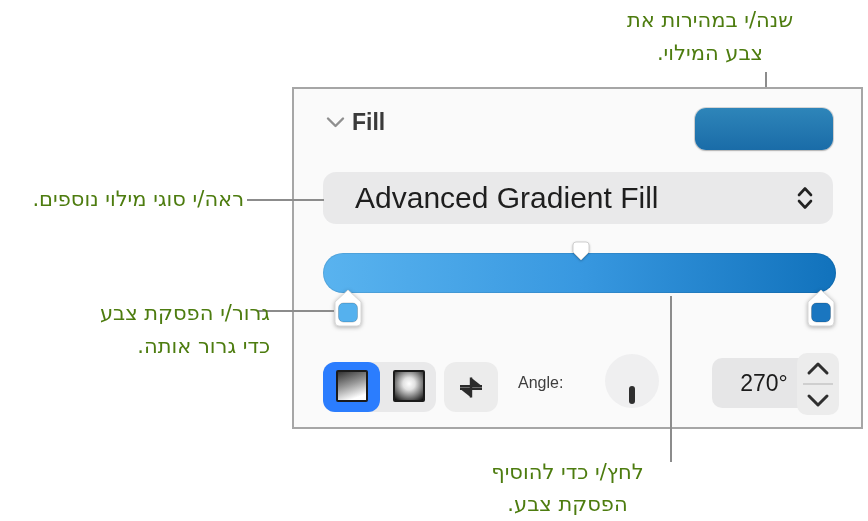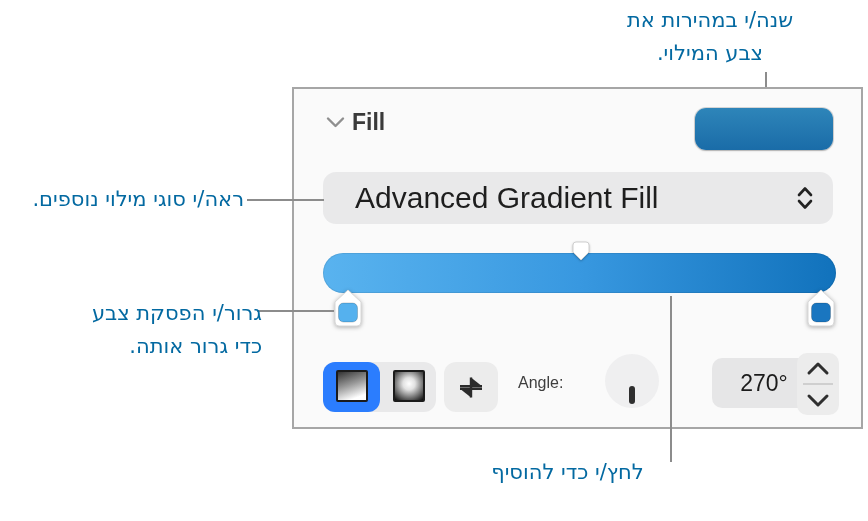--- a/index.html
+++ b/index.html
@@ -1,20 +1,20 @@
 <!DOCTYPE html>
 <html><head>
 <meta charset="utf-8">
 <style>
   html,body{margin:0;padding:0;background:#ffffff;}
   body{width:868px;height:521px;position:relative;overflow:hidden;
        font-family:"Liberation Sans","DejaVu Sans",sans-serif;}
   .abs{position:absolute;}
   
-  .callout{font-family:"DejaVu Sans",sans-serif;font-size:21px;color:#0369a1;
+  .callout{font-family:"DejaVu Sans",sans-serif;font-size:21px;color:#4d7c0f;
            line-height:33px;}
   .leader{background:#8c8c8c;position:absolute;}
   
   .panel{position:absolute;left:292px;top:87px;width:571px;height:342px;
          background:#fafafa;border:2px solid #a6a6a6;box-sizing:border-box;}
   .panel-inner{position:relative;width:100%;height:100%;border-radius:18px;}
   .fill-title{position:absolute;left:58px;top:20px;font-size:23px;font-weight:bold;color:#3a3a3a;}
   .color-well{position:absolute;left:401px;top:19px;width:138px;height:42px;border-radius:11px;
               box-shadow:0 0 0 1px rgba(0,0,0,.14),0 1px 2px rgba(0,0,0,.18);}
   .popup{position:absolute;left:29px;top:83px;width:510px;height:52px;border-radius:13px;
@@ -133,20 +133,21 @@
 </div>
 
 <div class="leader" style="left:247px;top:199px;width:77px;height:2px;"></div>
 <div class="leader" style="left:257px;top:310px;width:77px;height:2px;"></div>
 <div class="leader" style="left:670px;top:296px;width:2px;height:166px;"></div>
 
 <div class="abs callout" style="left:0px;top:185px;width:244px;text-align:right;white-space:nowrap;line-height:28px;" dir="rtl">
   <div>ראה/י סוגי מילוי נוספים.</div>
 </div>
 
-<div class="abs callout" style="left:8px;top:297px;width:254px;text-align:right;" dir="rtl">
+<div class="abs callout" style="left:16px;top:297px;width:254px;text-align:right;" dir="rtl">
   <div>גרור/י הפסקת צבע</div>
   <div>כדי גרור אותה.</div>
 </div>
 
 <div class="abs callout" style="left:420px;top:456px;width:295px;text-align:center;line-height:32px;" dir="rtl">
   <div>לחץ/י כדי להוסיף</div>
+  <div>הפסקת צבע.</div>
 </div>
 
 </body></html>

